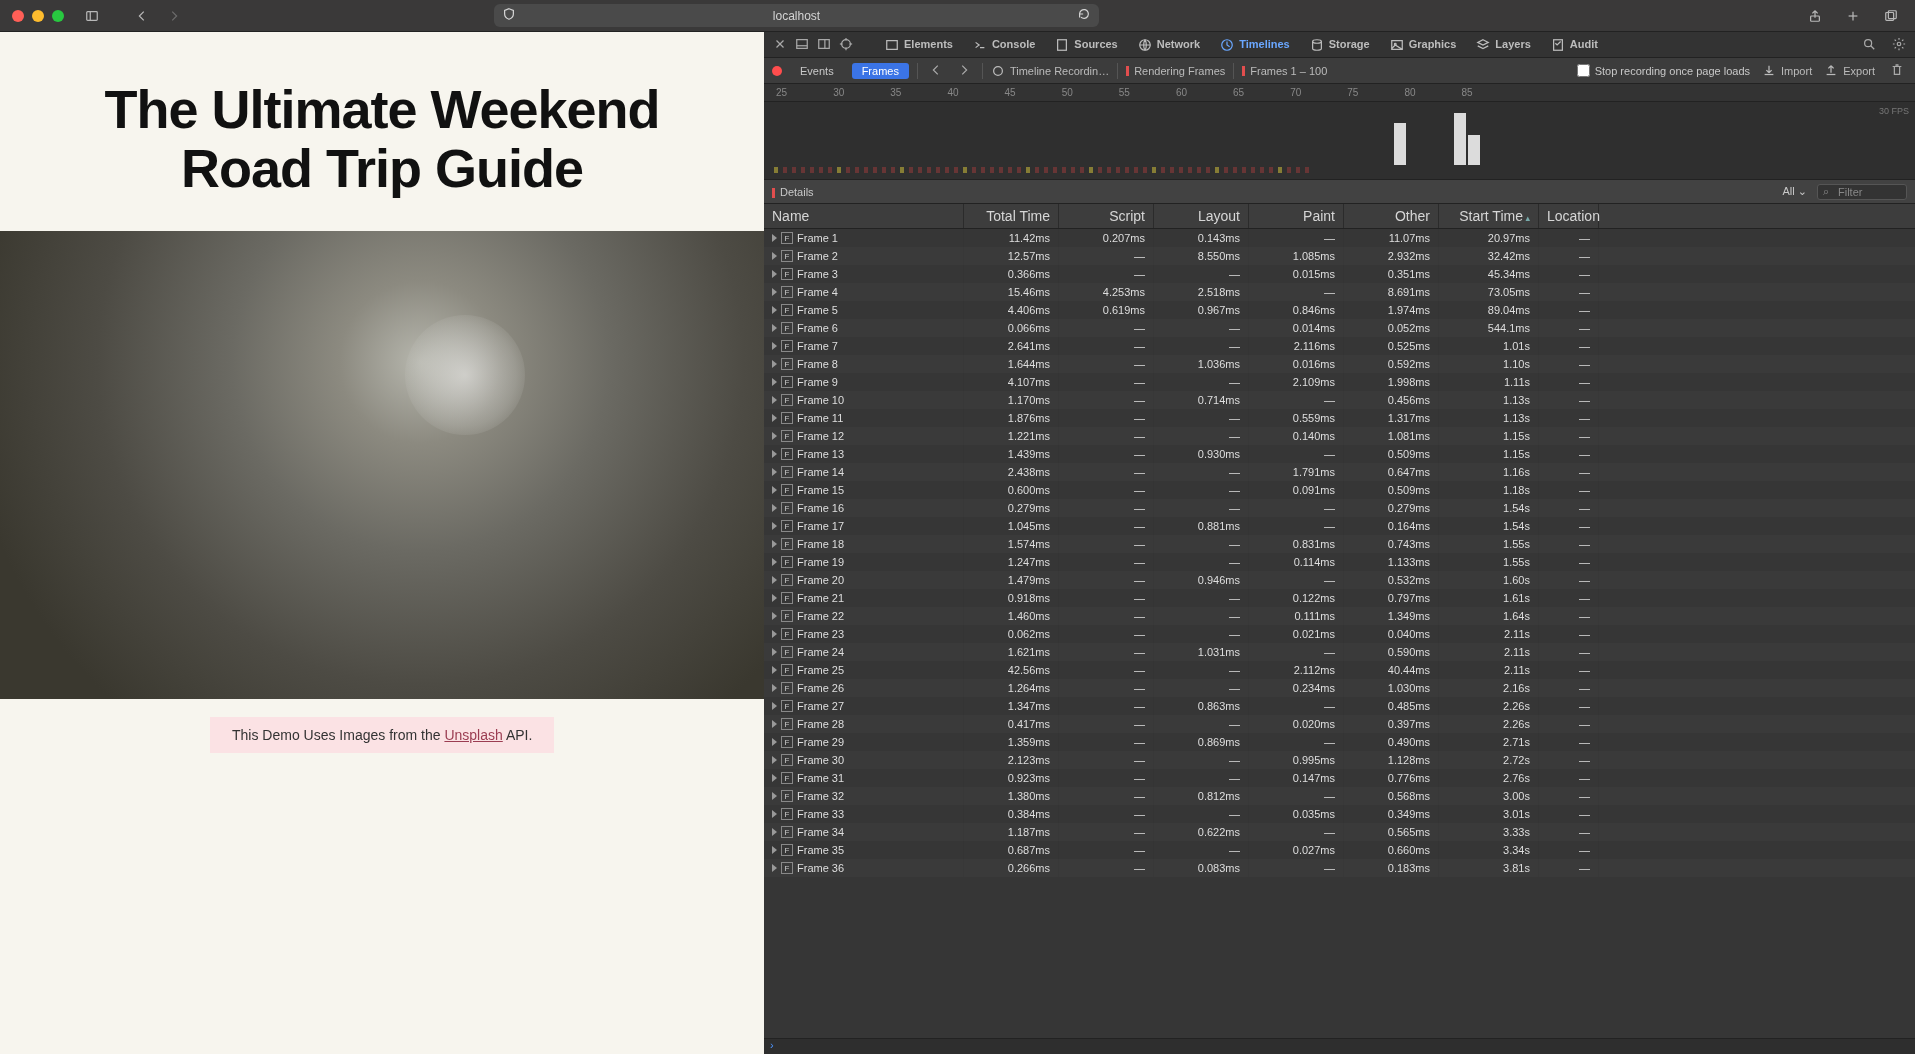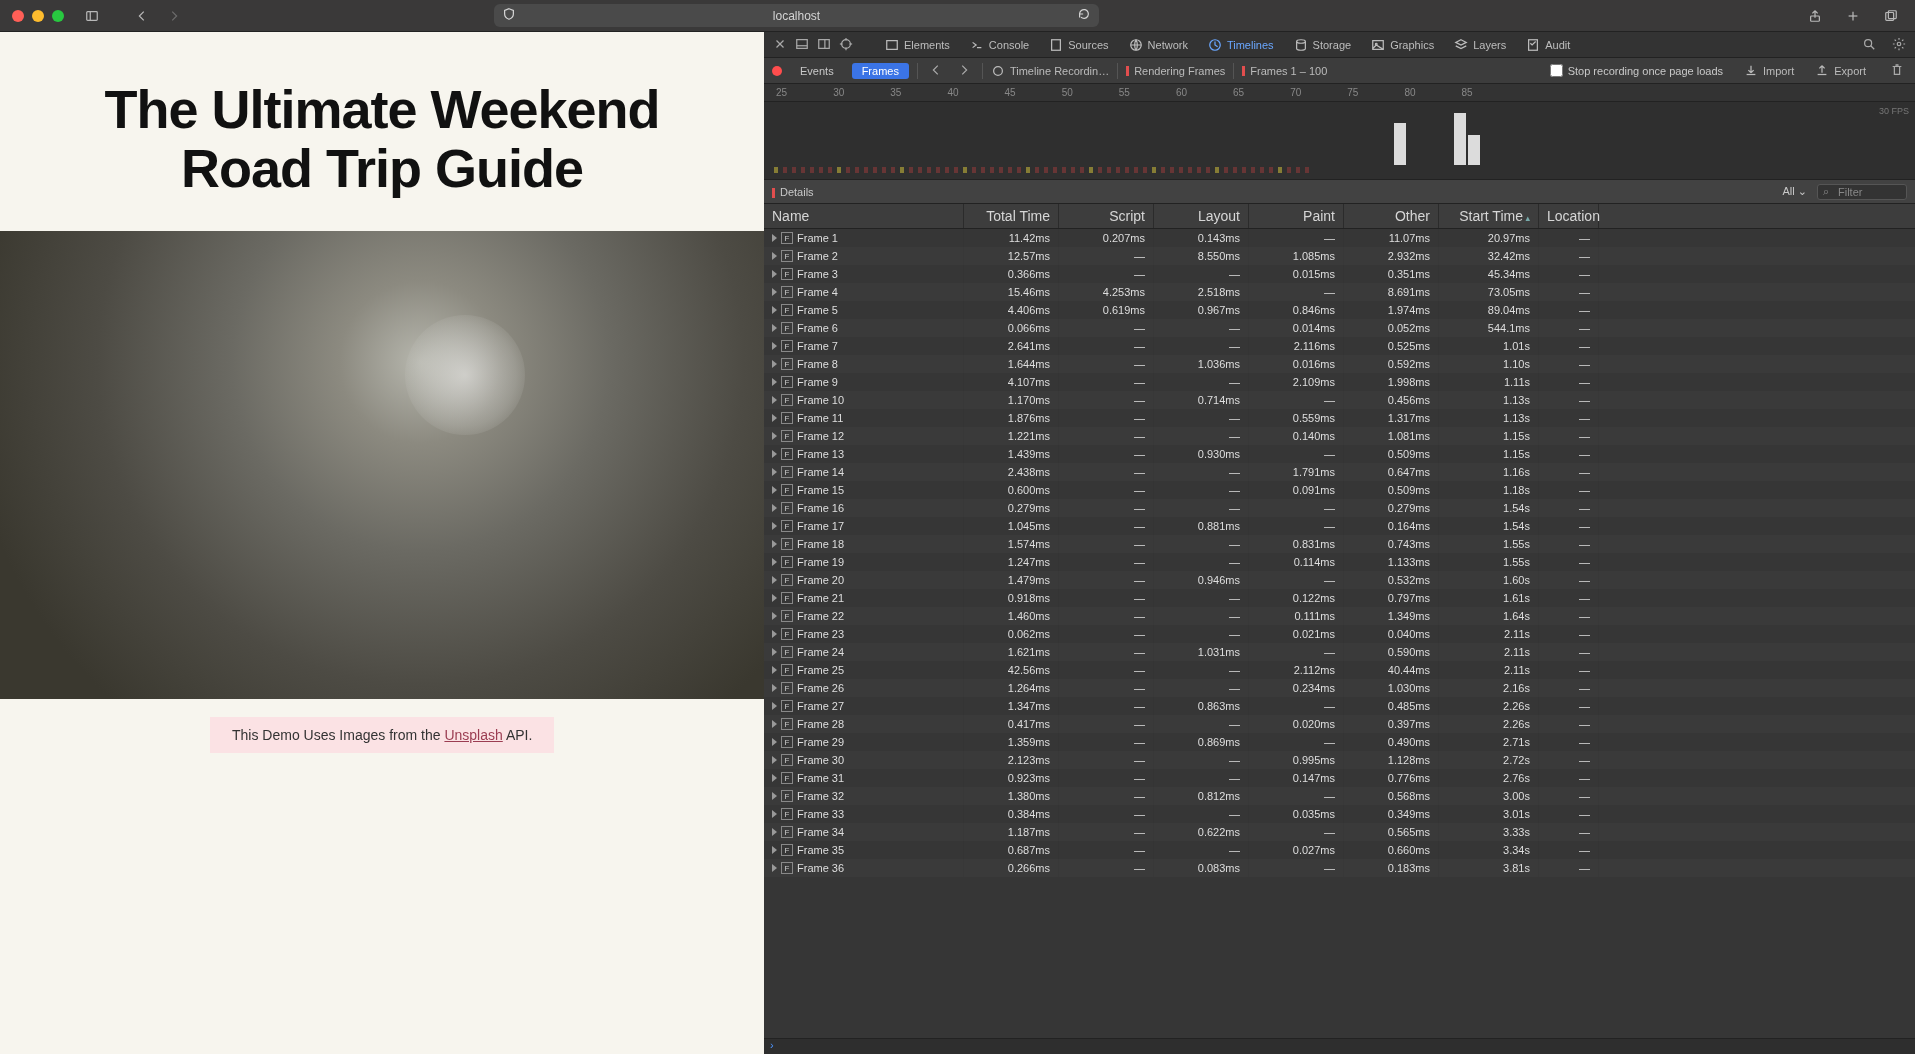--- a/index.html
+++ b/index.html
@@ -107,24 +107,25 @@
 .dt-tabs {
   height:26px;
   background:#333;
   border-bottom:1px solid #222;
   display:flex;
   align-items:center;
   gap:2px;
   padding:0 6px;
 }
 .dt-tab {
-  display:flex; align-items:center; gap:5px;
+  display:flex; align-items:flex-start; gap:5px;
   padding:4px 9px;
   cursor:pointer;
   color:#bdbdbd;
+  font-weight:bold;
 }
 .dt-tab.active { color:#fff; }
 .dt-tab.blue { color:#6aa7ff; }
 .dt-tabs-right { margin-left:auto; display:flex; gap:10px; }
 .dt-icon-btn { color:#aaa; cursor:pointer; padding:3px; }
 
 
 .dt-toolbar {
   height:26px;
   background:#3c3c3c;
@@ -394,21 +395,21 @@
       <span class="dt-crumb">
           <span class="redbar"></span>
           <span>Rendering Frames</span>
         </span>
       <span class="divider"></span>
       <span class="dt-crumb">
           <span class="redbar"></span>
           <span>Frames 1 – 100</span>
         </span>
 
-      <div style="margin-left:auto; display:flex; gap:21px; align-items:center;justify-content:center;">
+      <div style="margin-left:auto; display:flex; gap:12px; align-items:center;justify-content:center;">
         <label style="display:flex;align-items:center;gap:5px;">
             <input type="checkbox" style="accent-color: rgb(102, 102, 102);">
             <span>Stop recording once page loads</span>
           </label>
         <span class="dt-crumb">
             <svg viewBox="0 0 16 16">
               <path d="M8 2v8m0 0l-3-3m3 3l3-3"></path>
               <path d="M3 12h10"></path>
             </svg>
             <span>Import</span>

